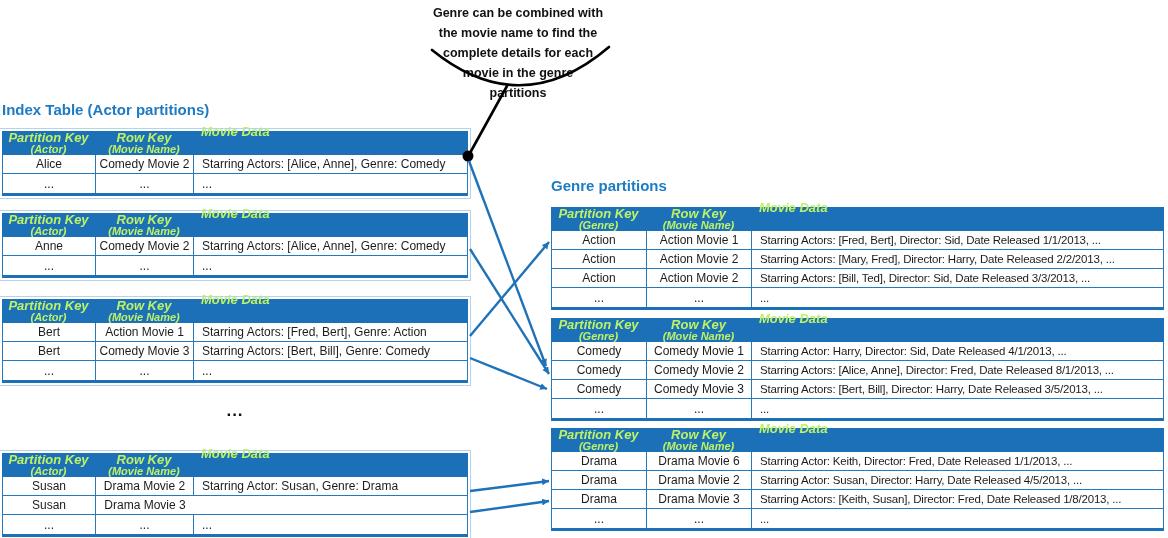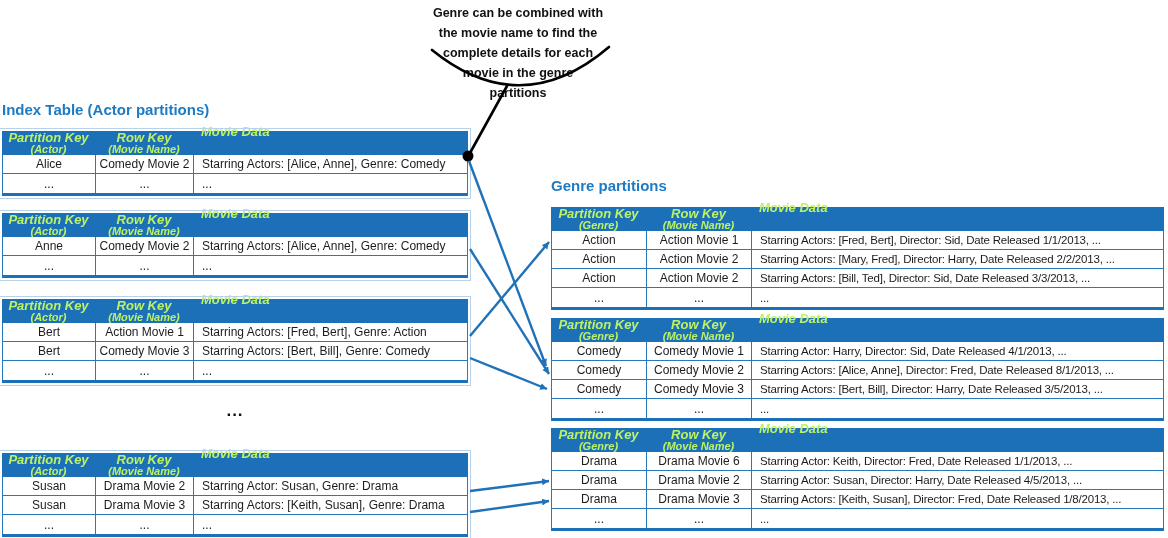--- a/index.html
+++ b/index.html
@@ -170,21 +170,20 @@
       </div>
       <div class="tbody">
         <div class="tr">
           <div class="td col0">Susan</div>
           <div class="td col1">Drama Movie 2</div>
           <div class="td col2">Starring Actor: Susan, Genre: Drama</div>
         </div>
         <div class="tr">
           <div class="td col0">Susan</div>
           <div class="td col1">Drama Movie 3</div>
-          <div class="td col2">Starring Actors: [Keith, Susan], Genre: Drama</div>
         </div>
         <div class="tr">
           <div class="td col0">...</div>
           <div class="td col1">...</div>
           <div class="td col2">...</div>
         </div>
       </div>
     </div>
 
   <div class="dtable rtable" style="top:207px">

